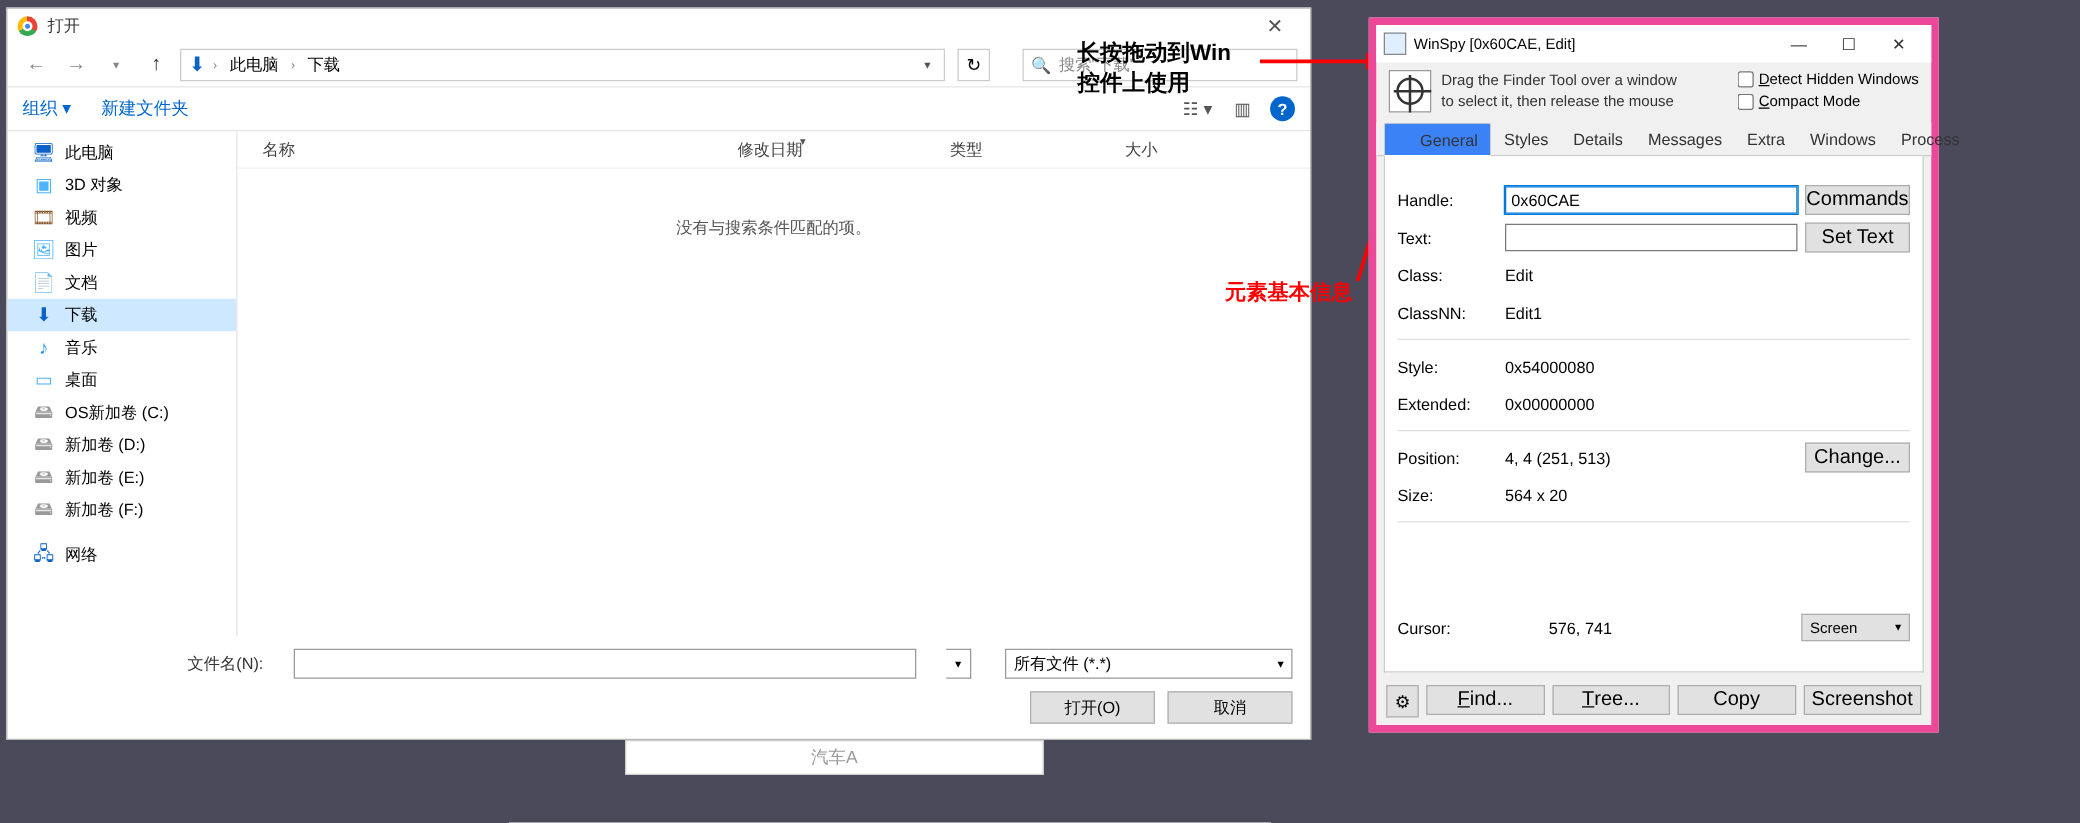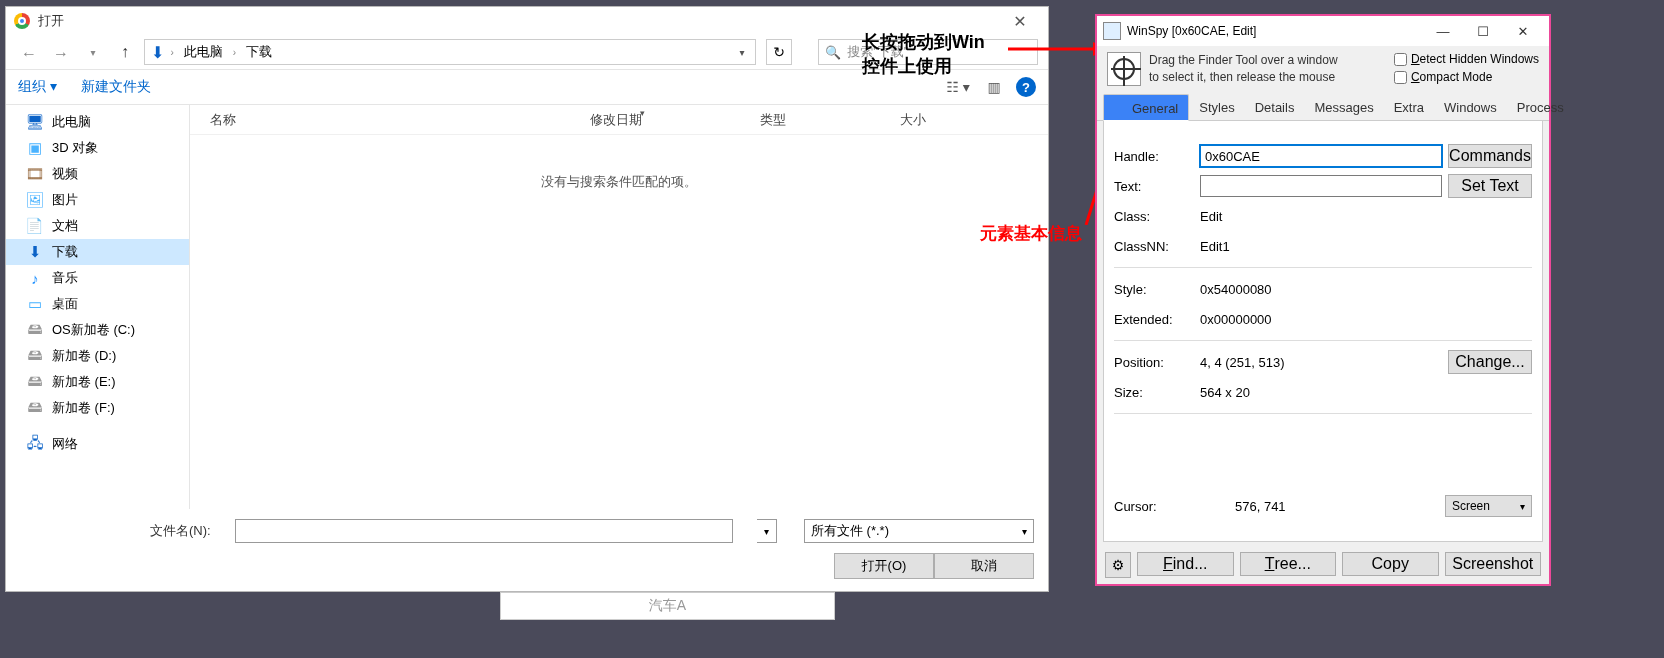--- a/index.html
+++ b/index.html
@@ -48,30 +48,30 @@
 .col.type{width:140px;} .col.size{width:110px;}
 .col.date .sort{position:absolute;left:70px;top:-3px;font-size:9px;color:#555;}
 .empty { flex:1; display:flex; align-items:flex-start; justify-content:center; padding-top: 38px; color:#555; font-size:13px; }
 
 .od-bottom { padding: 10px 14px 12px; display:flex; flex-direction:column; gap:10px; }
 .fn-row { display:flex; align-items:center; gap:24px; padding-left: 130px; }
 .fn-row label { font-size:13px; color:#333; white-space:nowrap; }
 .fn-input { flex:1; height:24px; border:1px solid #999; padding:0 4px; font-size:13px; }
 .fn-drop { width:20px; height:24px; border:1px solid #999; border-left:none; display:flex;align-items:center;justify-content:center; font-size:10px; }
 .filter-sel { width:230px; height:24px; border:1px solid #999; display:flex; align-items:center; padding:0 6px; font-size:13px; justify-content:space-between; margin-left:3px; }
-.btn-row { display:flex; justify-content:flex-end; }
+.btn-row { display:flex; justify-content:flex-end; gap:10px; }
 .win-btn { min-width:100px; height:26px; border:1px solid #adadad; background:#e1e1e1; font-size:13px; display:flex;align-items:center;justify-content:center; }
 
 
 .anno { position:absolute; color:#000; font-size:18px; font-weight:bold; pointer-events:none; }
 .anno.red { color:#ff0000; font-size:17px; font-weight:600; }
 .arrow-svg { position:absolute; pointer-events:none; }
 
 
-.winspy { position:absolute; left:1095px; top:14px; width:456px; height:572px; background:#f0f0f0; border:2px solid #ec4899; display:flex; flex-direction:column; font-size:13px; }
+.winspy { position:absolute; left:1095px; top:14px; width:456px; height:572px; background:#f0f0f0; border:6px solid #ec4899; display:flex; flex-direction:column; font-size:13px; }
 .ws-titlebar { height:30px; background:#fff; display:flex; align-items:center; padding:0 6px; }
 .ws-titlebar .ws-icon { width:18px;height:18px; border:1px solid #888; background:#dfefff; margin-right:6px; position:relative; }
 .ws-title { font-size:12px; color:#000; }
 .ws-winbtns { margin-left:auto; display:flex; }
 .ws-winbtns span { width:40px; height:28px; display:flex;align-items:center;justify-content:center; color:#333; font-size:13px; }
 
 .ws-top { display:flex; padding:6px 10px 8px; gap:8px; align-items:flex-start; }
 .finder { width:34px; height:34px; border:1px solid #999; background:#fff; display:flex;align-items:center;justify-content:center; font-size:20px; }
 .finder-inner{width:22px;height:22px;border:2px solid #333;border-radius:50%;position:relative;}
 .finder-inner::before,.finder-inner::after{content:'';position:absolute;background:#333;}

